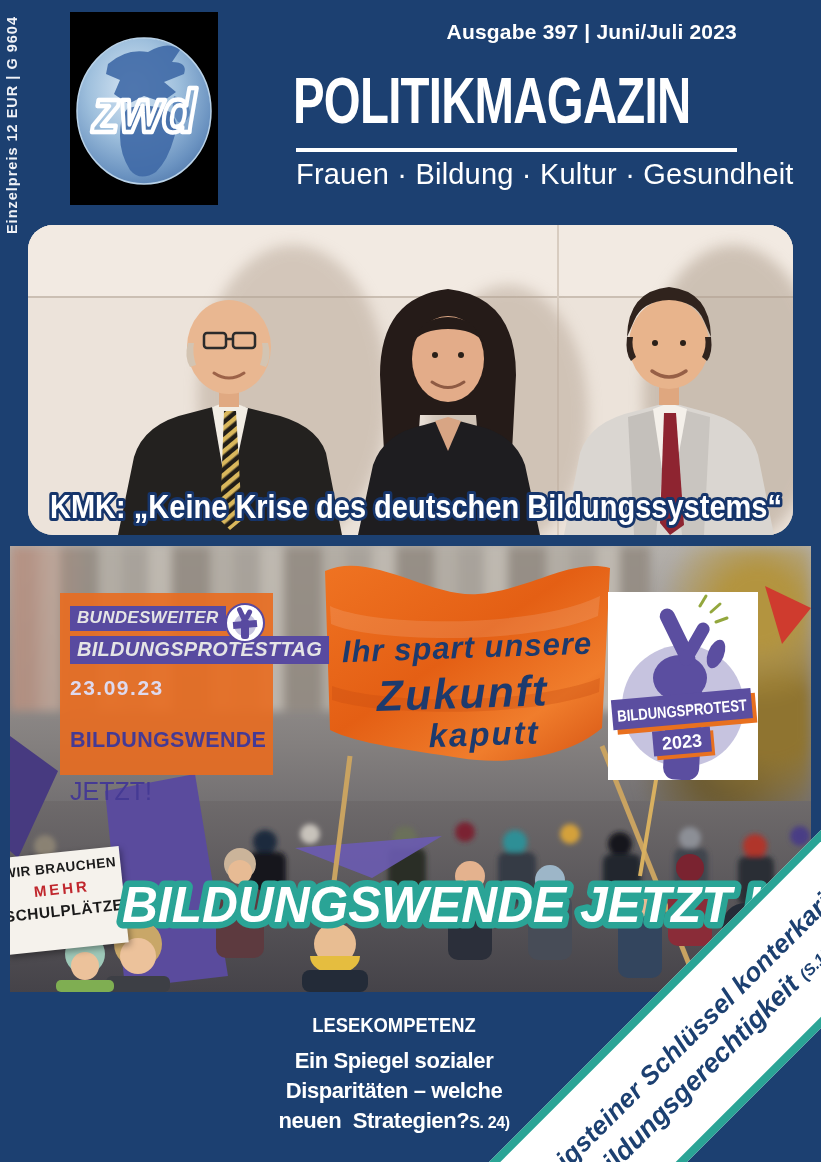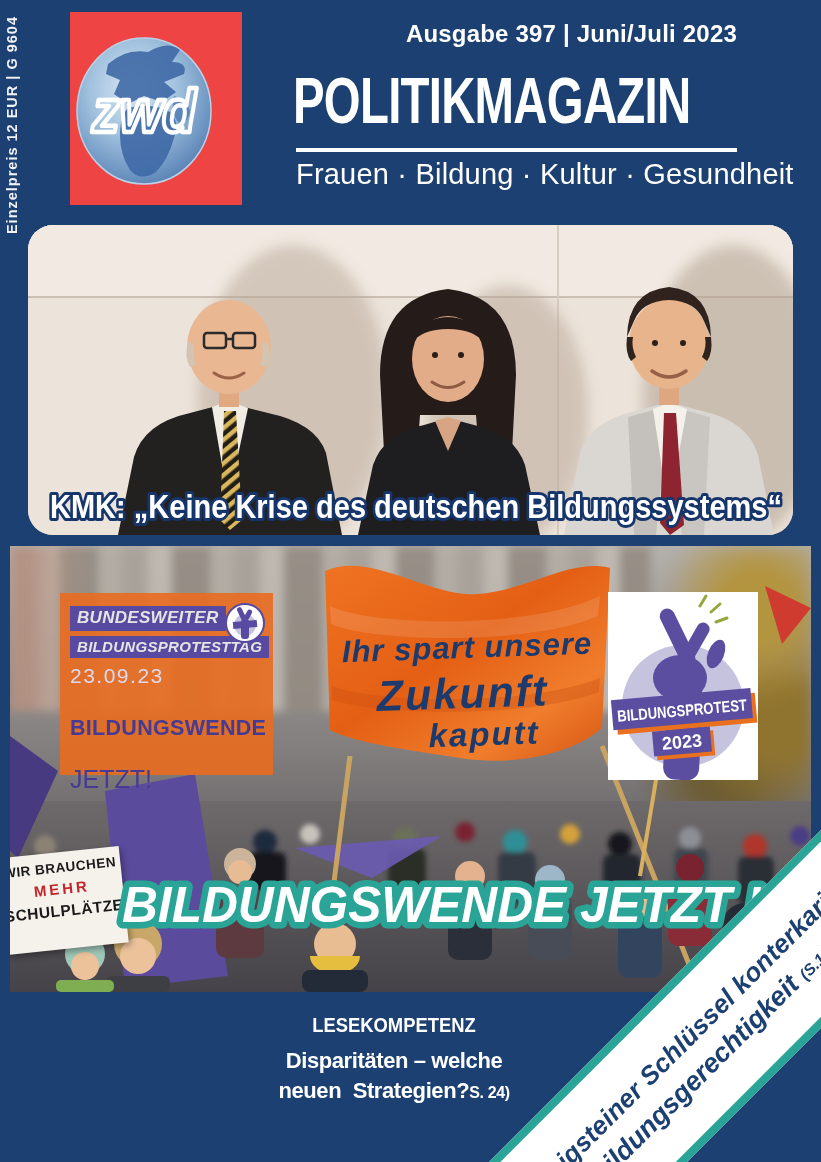--- a/index.html
+++ b/index.html
@@ -9,22 +9,22 @@
     background:#1c4071;
     font-family:"Liberation Sans","DejaVu Sans",sans-serif;
     color:#fff;
   }
   
   .spine {
     position:absolute; left:4px; top:16px;
     writing-mode:vertical-rl; transform:rotate(180deg);
     font-size:14.5px; font-weight:bold; letter-spacing:1px; color:#f0f2f7;
   }
-  .logo-box { position:absolute; left:70px; top:12px; width:172px; height:193px; background:#ef4444; }
-  .issue { position:absolute; top:20px; right:84px; font-size:24px; font-weight:bold; letter-spacing:0.2px; }
+  .logo-box { position:absolute; left:70px; top:12px; width:148px; height:193px; background:#000000; }
+  .issue { position:absolute; top:20px; right:84px; font-size:21px; font-weight:bold; letter-spacing:0.2px; }
   .title {
     position:absolute; left:293px; top:64px;
     font-size:64px; font-weight:bold; letter-spacing:-1px; white-space:nowrap;
     transform:scaleX(0.74); transform-origin:left top;
   }
   .title-rule { position:absolute; left:296px; top:148px; width:441px; height:4px; background:#fff; }
   .subtitle { position:absolute; left:296px; top:158px; width:441px; text-align:center; font-size:29px; letter-spacing:0.2px; white-space:nowrap; }
   
   .photo1 { position:absolute; left:28px; top:225px; width:765px; height:310px; background:linear-gradient(#efe7de,#dccfc4); overflow:hidden;border-radius:25px; }
   .photo1 svg { position:absolute; left:0; top:0; }
@@ -48,23 +48,23 @@
   }
   .crowd-svg { position:absolute; left:0; top:0; }
   .poster {
     position:absolute; left:50px; top:47px; width:213px; height:182px;
     background:rgba(233,108,31,0.9); padding:8px 8px 0 10px; z-index:3;
   }
   .poster .bar {
     display:inline-block; background:#584aa0; color:#e5e5e5; font-weight:bold;
     padding:2px 7px 3px; font-size:17px; letter-spacing:0.3px; margin-top:5px; white-space:nowrap;font-style:italic;
   }
-  .poster .bar2 { font-size:15px; }
+  .poster .bar2 { font-size:20px; }
   .badge { position:absolute; right:8px; top:10px; width:40px; height:40px; border-radius:50%; background:#fff; border:2px solid #584aa0; overflow:hidden; }
-  .poster-date { margin-top:6px; font-size:21px; font-weight:normal; color:#ded9ee; letter-spacing:1.5px; }
+  .poster-date { margin-top:12px; font-size:21px; font-weight:bold; color:#ded9ee; letter-spacing:1.5px; }
   .poster-l3 { margin-top:28px; font-size:21.5px; font-weight:bold; color:#453a94; letter-spacing:0.3px; }
   .poster-l4 { margin-top:24px; font-size:25px; font-weight:normal; color:#453a94; }
   .banner-svg { position:absolute; left:0; top:0; z-index:2; }
   .bp-logo { position:absolute; left:598px; top:46px; width:150px; height:188px; background:#fff; z-index:3; }
   .sign {
     position:absolute; left:-8px; top:306px; width:122px; height:97px;
     background:#f5f2ec; transform:rotate(-6deg); z-index:3;
     text-align:center; padding-top:8px; box-shadow:2px 3px 6px rgba(0,0,0,.35);
     color:#1a1a1a;
   }
@@ -332,20 +332,21 @@
     </div>
 
     <svg class="headline-svg" width="801" height="100" viewBox="0 0 801 100">
       <text x="432" y="64" text-anchor="middle" font-size="50" font-weight="bold" font-style="italic" fill="#ffffff" stroke="#2aa496" stroke-width="13" paint-order="stroke" stroke-linejoin="round" textLength="640" lengthAdjust="spacingAndGlyphs">BILDUNGSWENDE JETZT !</text>
     </svg>
   </div>
 
 
   <div class="footer-col fc2">
     <div class="fc-head">LESEKOMPETENZ</div>
+    <div class="fc-line">Ein Spiegel sozialer</div>
     <div class="fc-line">Disparitäten – welche</div>
     <div class="fc-line"><span>neuen  Strategien?</span><span class="fc-page">S. 24)</span></div>
   </div>
 
   <div class="ribbon">
     <div class="r1">Königsteiner Schlüssel konterkariert</div>
     <div class="r2"><span>Bildungsgerechtigkeit </span><span class="rp">(S.15)</span></div>
   </div>
 
 </div>

